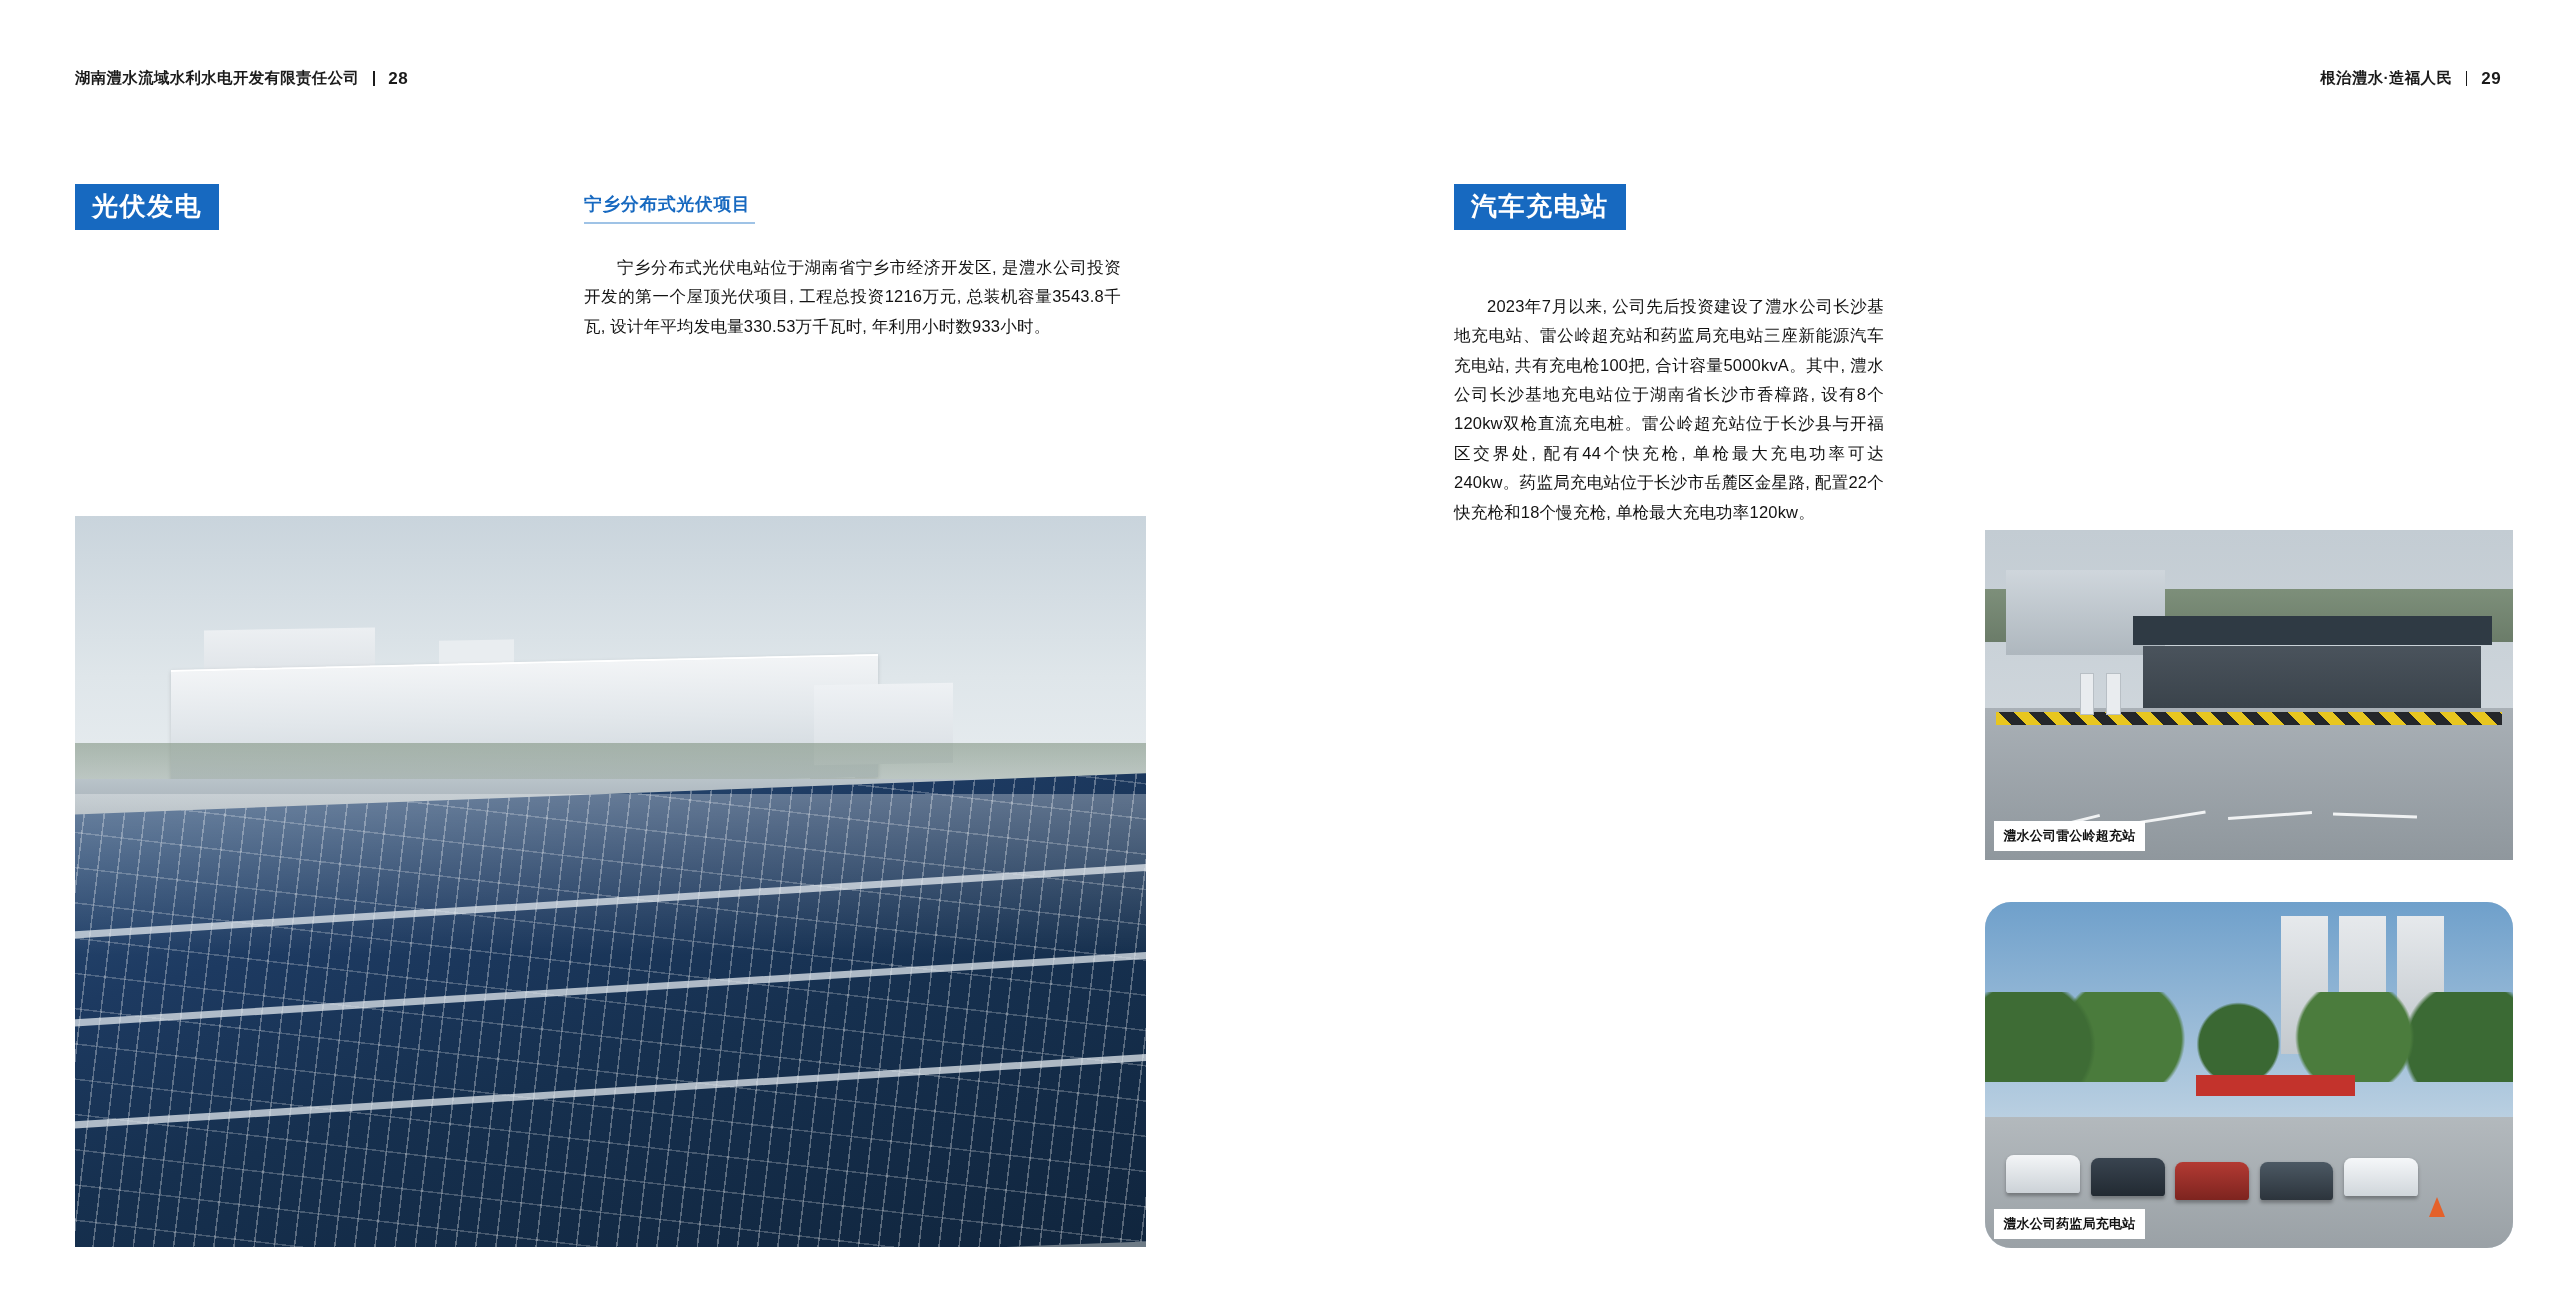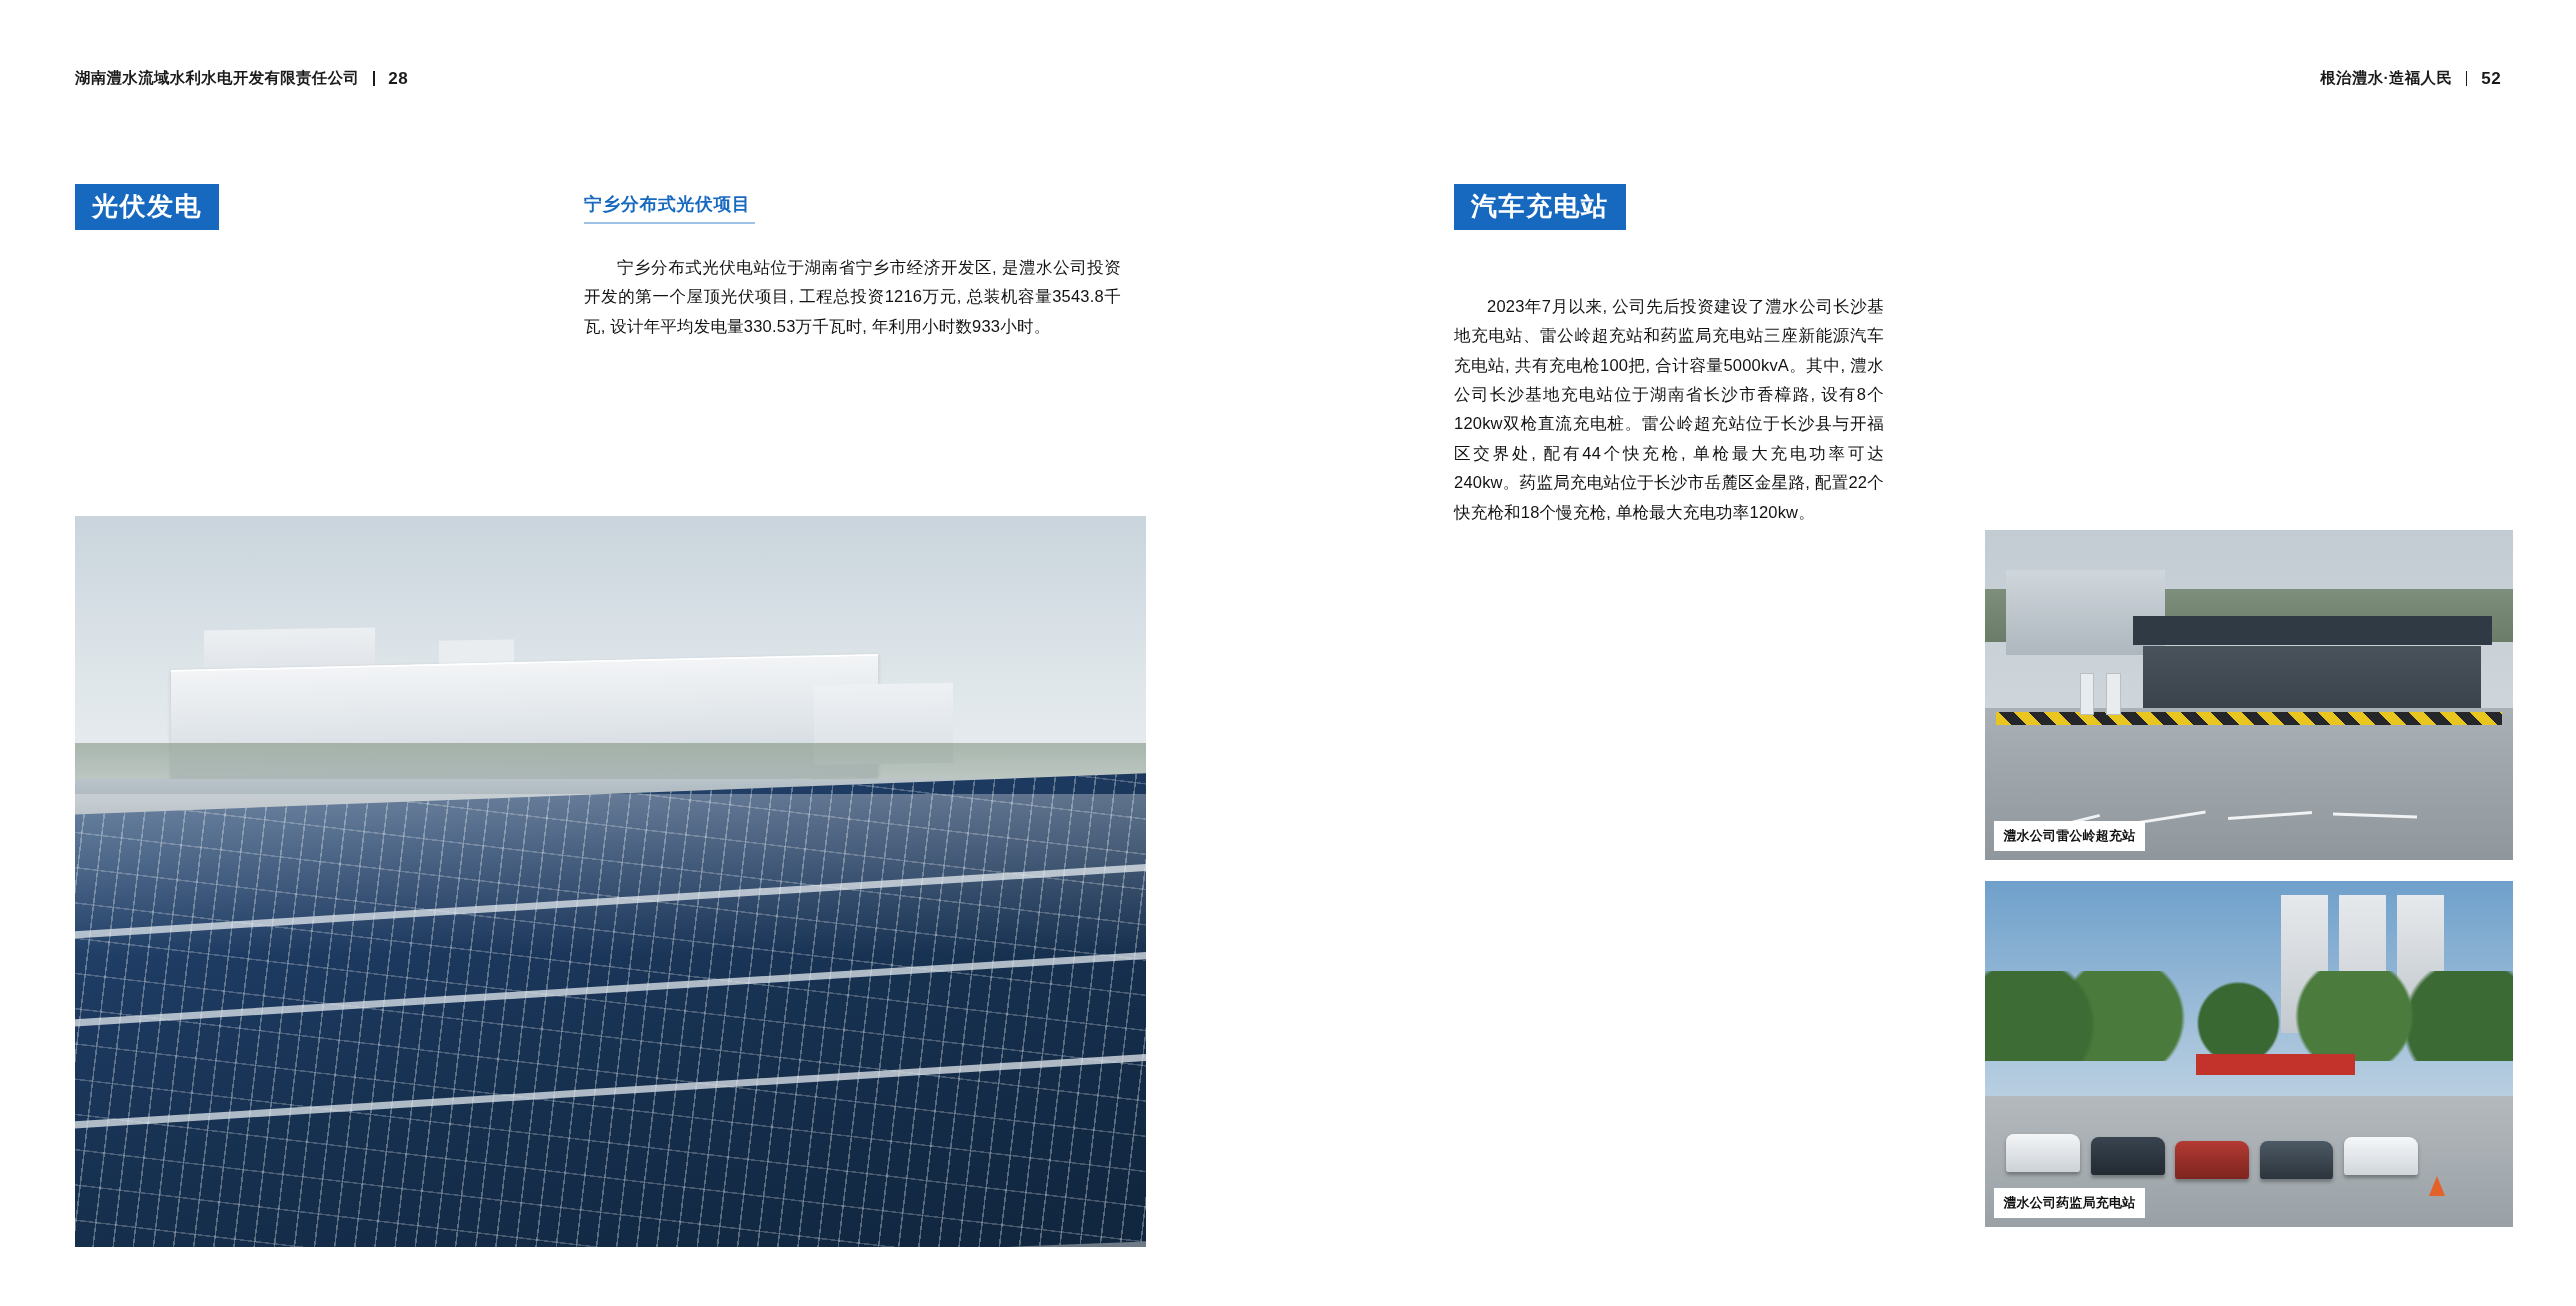--- a/index.html
+++ b/index.html
@@ -217,21 +217,21 @@
     background: #ffffff;
     color: #111;
     font-size: 13px;
     font-weight: bold;
     padding: 5.4px 9.2px 6.1px 9.2px;
     letter-spacing: 0.2px;
     white-space: nowrap;
   }
   #card1 { top: 166px; height: 330px; }
   #card2 { top: 530px; height: 330px; }
-  #card3 { top: 881px; height: 346px; }
+  #card3 { top: 902px; height: 346px; border-radius: 26px; }
 
   
   .ph1-sky { position:absolute; inset:0; background:linear-gradient(#aeb9c2, #c6ced5); }
   .ph1-bldgL { position:absolute; left:2%; top:2%; width:26%; height:52%;
     background:linear-gradient(#dcc9a9, #c9b494); }
   .ph1-bldgR { position:absolute; right:3%; top:4%; width:22%; height:44%;
     background:linear-gradient(#cfd7dd, #b4bec6); }
   .ph1-trees { position:absolute; left:0; top:0; width:100%; height:62%;
     background:
       radial-gradient(circle at 12% 40%, #3f6b34 0 9%, transparent 10%),
@@ -326,21 +326,21 @@
       <div class="pv-glare"></div>
     </div>
 
   </div>
 
   <div class="page right">
 
     <div class="runhead right-head">
       <span>根治澧水·造福人民</span>
       <span class="sep"></span>
-      <span class="pagenum">52</span>
+      <span class="pagenum">29</span>
     </div>
 
     <div class="blue-title-wrap">
       <div class="blue-title">汽车充电站</div>
     </div>
 
     <div class="body-col">
       <p>2023年7月以来, 公司先后投资建设了澧水公司长沙基地充电站、雷公岭超充站和药监局充电站三座新能源汽车充电站, 共有充电枪100把, 合计容量5000kvA。其中, 澧水公司长沙基地充电站位于湖南省长沙市香樟路, 设有8个120kw双枪直流充电桩。雷公岭超充站位于长沙县与开福区交界处, 配有44个快充枪, 单枪最大充电功率可达240kw。药监局充电站位于长沙市岳麓区金星路, 配置22个快充枪和18个慢充枪, 单枪最大充电功率120kw。</p>
     </div>
 

